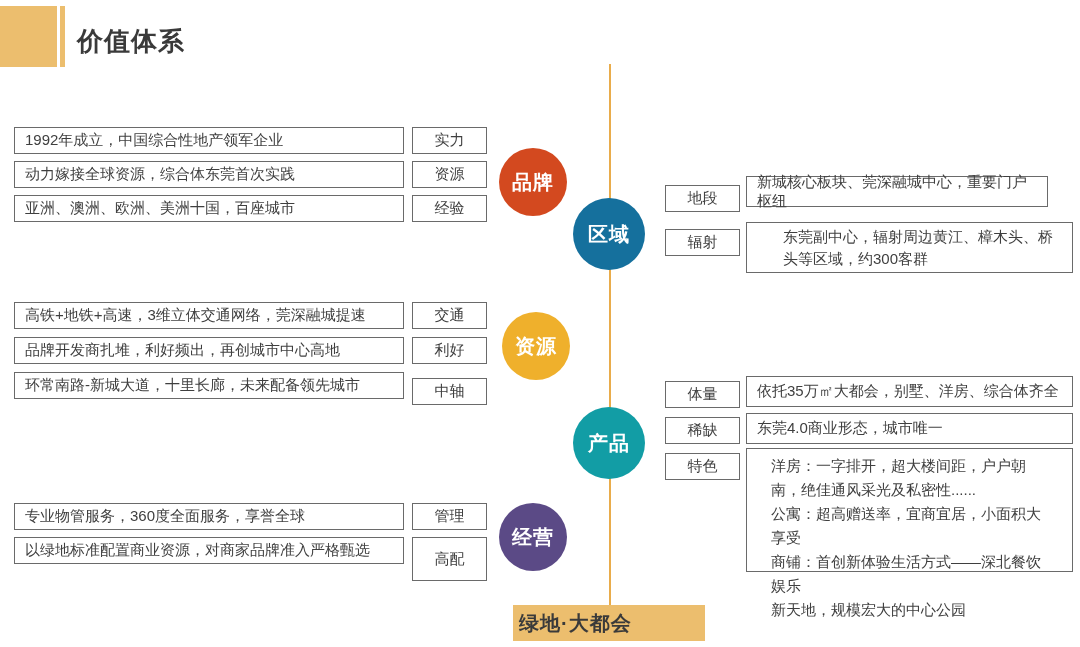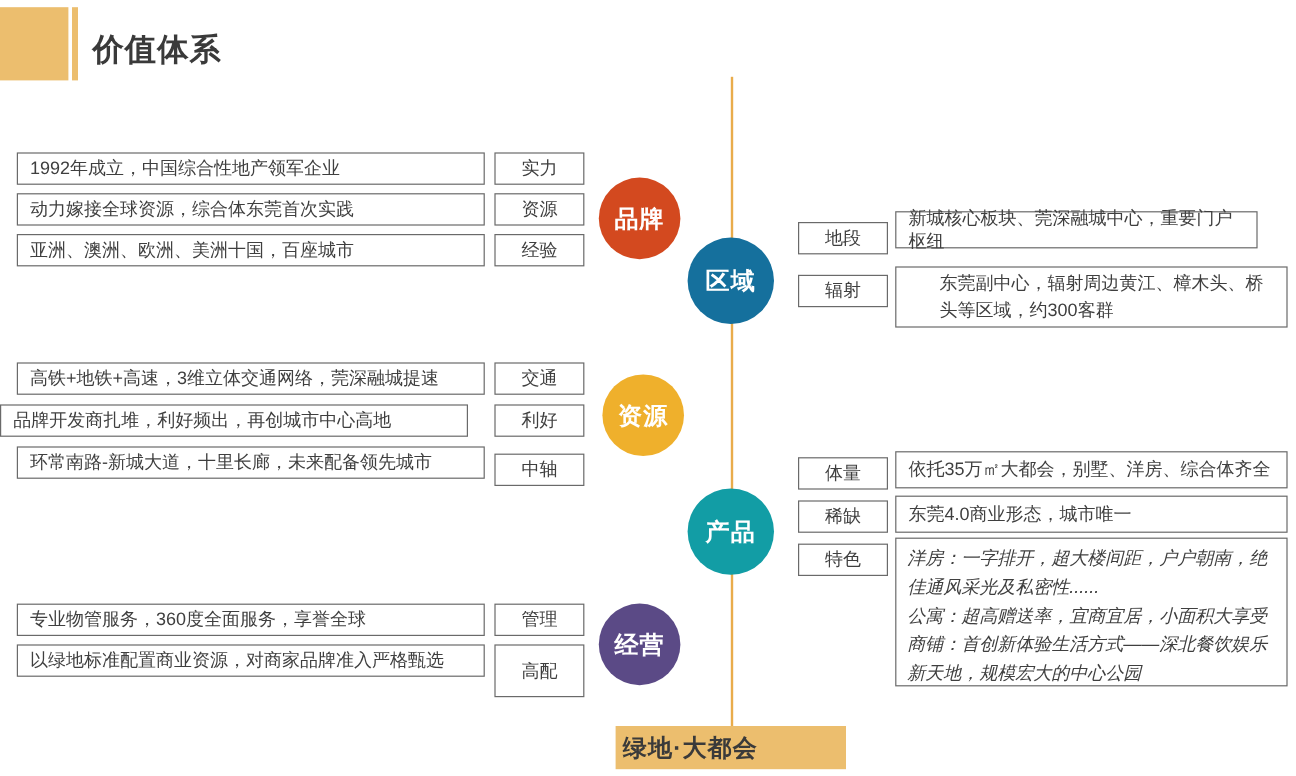--- a/index.html
+++ b/index.html
@@ -19,21 +19,21 @@
   .circle { position: absolute; border-radius: 50%; display: flex; align-items: center; justify-content: center;
             color: #ffffff; font-weight: bold; font-size: 20px; letter-spacing: 1px; z-index: 3; }
   .c68 { width: 68px; height: 68px; }
   .c72 { width: 72px; height: 72px; }
 
   
   .tbox { position: absolute; border: 1.5px solid #6a6a6a; background: #ffffff; font-size: 15px; color: #3f3f3f; }
   .content-box { display: flex; align-items: center; padding: 2px 10px; }
   .tag-box { display: flex; align-items: center; justify-content: center; text-align: center; }
   .multiline { line-height: 22px; padding: 3px 9px; }
-  .bigblock { white-space: pre-line; line-height: 24px; padding: 5px 9px; display: block; font-style: italic; }
+  .bigblock { white-space: pre-line; line-height: 24px; padding: 5px 24px; display: block; }
 
   
   .footer-box { position: absolute; left: 513px; top: 605px; width: 192px; height: 36px;
                 display: flex; align-items: center; padding-left: 6px;
                 font-size: 20px; font-weight: bold; color: #3a3a3a; z-index: 4; letter-spacing: 1px; }
 </style>
 </head>
 <body>
 
 <div class="slide">
@@ -62,21 +62,21 @@
 
   <div class="tbox content-box" style="left:14px; top:127px; width:390px; height:27px;">1992年成立，中国综合性地产领军企业</div>
   <div class="tbox tag-box" style="left:412px; top:127px; width:75px; height:27px;">实力</div>
   <div class="tbox content-box" style="left:14px; top:161px; width:390px; height:27px;">动力嫁接全球资源，综合体东莞首次实践</div>
   <div class="tbox tag-box" style="left:412px; top:161px; width:75px; height:27px;">资源</div>
   <div class="tbox content-box" style="left:14px; top:195px; width:390px; height:27px;">亚洲、澳洲、欧洲、美洲十国，百座城市</div>
   <div class="tbox tag-box" style="left:412px; top:195px; width:75px; height:27px;">经验</div>
 
   <div class="tbox content-box" style="left:14px; top:302px; width:390px; height:27px;">高铁+地铁+高速，3维立体交通网络，莞深融城提速</div>
   <div class="tbox tag-box" style="left:412px; top:302px; width:75px; height:27px;">交通</div>
-  <div class="tbox content-box" style="left:0; top:337px; width:390px; height:27px;">品牌开发商扎堆，利好频出，再创城市中心高地</div>
+  <div class="tbox content-box" style="left:14px; top:337px; width:390px; height:27px;">品牌开发商扎堆，利好频出，再创城市中心高地</div>
   <div class="tbox tag-box" style="left:412px; top:337px; width:75px; height:27px;">利好</div>
   <div class="tbox content-box" style="left:14px; top:372px; width:390px; height:27px;">环常南路-新城大道，十里长廊，未来配备领先城市</div>
   <div class="tbox tag-box" style="left:412px; top:378px; width:75px; height:27px;">中轴</div>
 
   <div class="tbox content-box" style="left:14px; top:503px; width:390px; height:27px;">专业物管服务，360度全面服务，享誉全球</div>
   <div class="tbox tag-box" style="left:412px; top:503px; width:75px; height:27px;">管理</div>
   <div class="tbox content-box" style="left:14px; top:537px; width:390px; height:27px;">以绿地标准配置商业资源，对商家品牌准入严格甄选</div>
   <div class="tbox tag-box" style="left:412px; top:537px; width:75px; height:44px;">高配</div>
 
   <div class="tbox tag-box" style="left:665px; top:185px; width:75px; height:27px;">地段</div>

